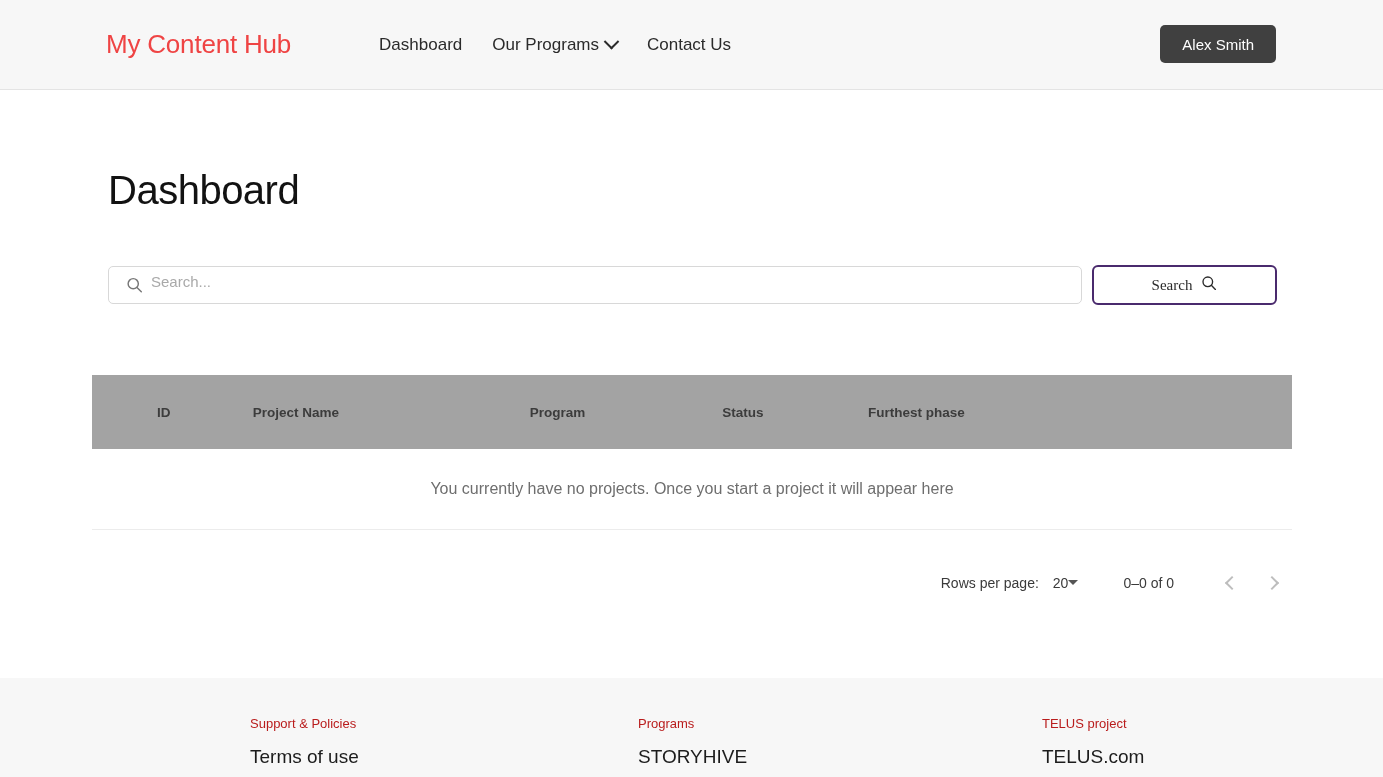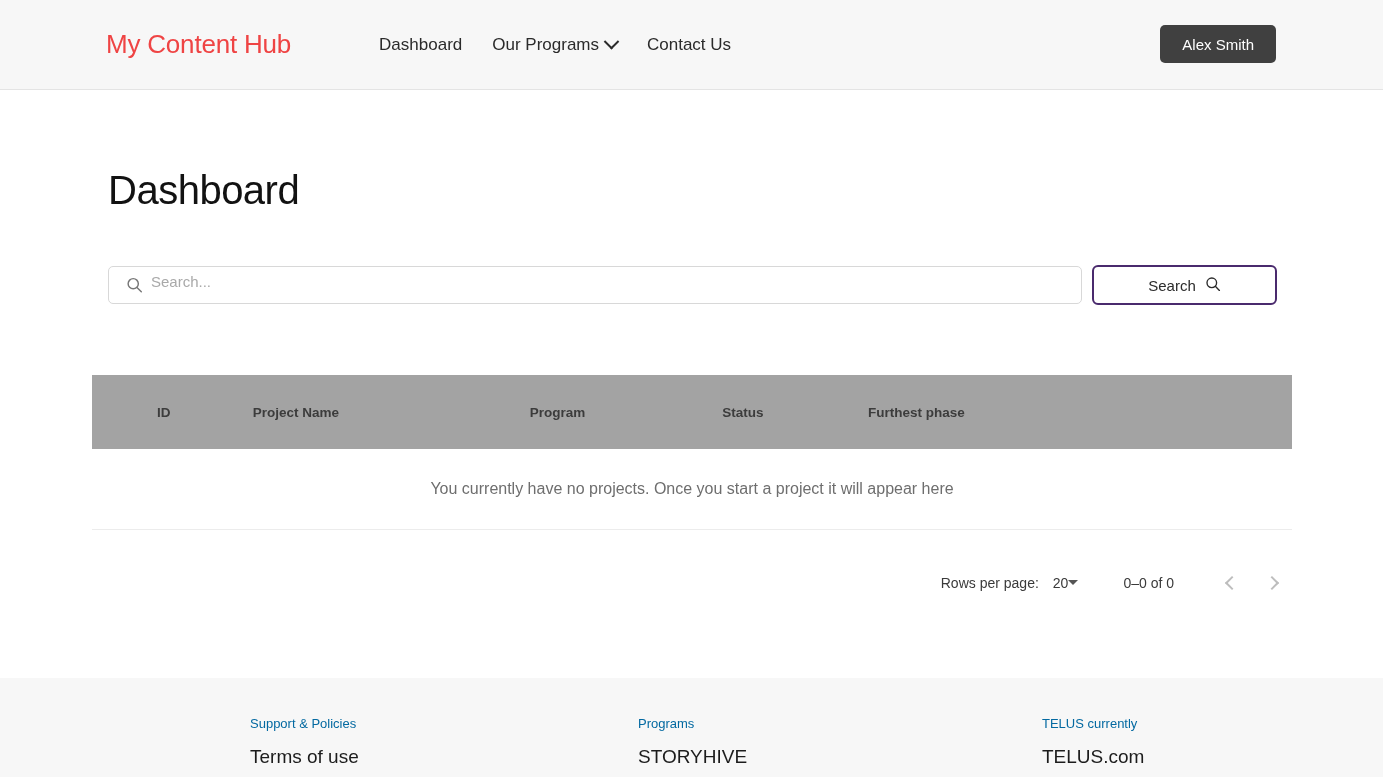--- a/index.html
+++ b/index.html
@@ -116,21 +116,21 @@
     pointer-events: none;
     display: flex;
   }
   .search-btn {
     width: 185px;
     height: 40px;
     border: 2px solid #4a2a6d;
     border-radius: 6px;
     background: #ffffff;
     font-size: 15px;
-    font-family: Liberation Sans, sans-serif;
+    font-family: Liberation Serif, serif;
     color: #2b2b2b;
     display: flex;
     align-items: center;
     justify-content: center;
     gap: 9px;
     cursor: pointer;
   }
 
   
   .table-wrap {
@@ -227,21 +227,21 @@
     background: #f7f7f7;
     display: flex;
     padding: 38px 0 0 0;
   }
   .footer-col { display: flex; flex-direction: column; }
   .footer-col.c1 { margin-left: 250px; width: 388px; }
   .footer-col.c2 { width: 404px; }
   .footer-col.c3 { }
   .footer-head {
     font-size: 13px;
-    color: #0369a1;
+    color: #b91c1c;
     margin-bottom: 15px;
   }
   .footer-link {
     font-size: 19px;
     color: #1c1c1c;
     text-decoration: none;
     cursor: pointer;
   }
 </style>
 </head>
@@ -332,16 +332,16 @@
 <div class="footer">
   <div class="footer-col c1">
     <span class="footer-head">Support &amp; Policies</span>
     <a class="footer-link">Terms of use</a>
   </div>
   <div class="footer-col c2">
     <span class="footer-head">Programs</span>
     <a class="footer-link">STORYHIVE</a>
   </div>
   <div class="footer-col c3">
-    <span class="footer-head">TELUS currently</span>
+    <span class="footer-head">TELUS project</span>
     <a class="footer-link">TELUS.com</a>
   </div>
 </div>
 
 </body></html>

